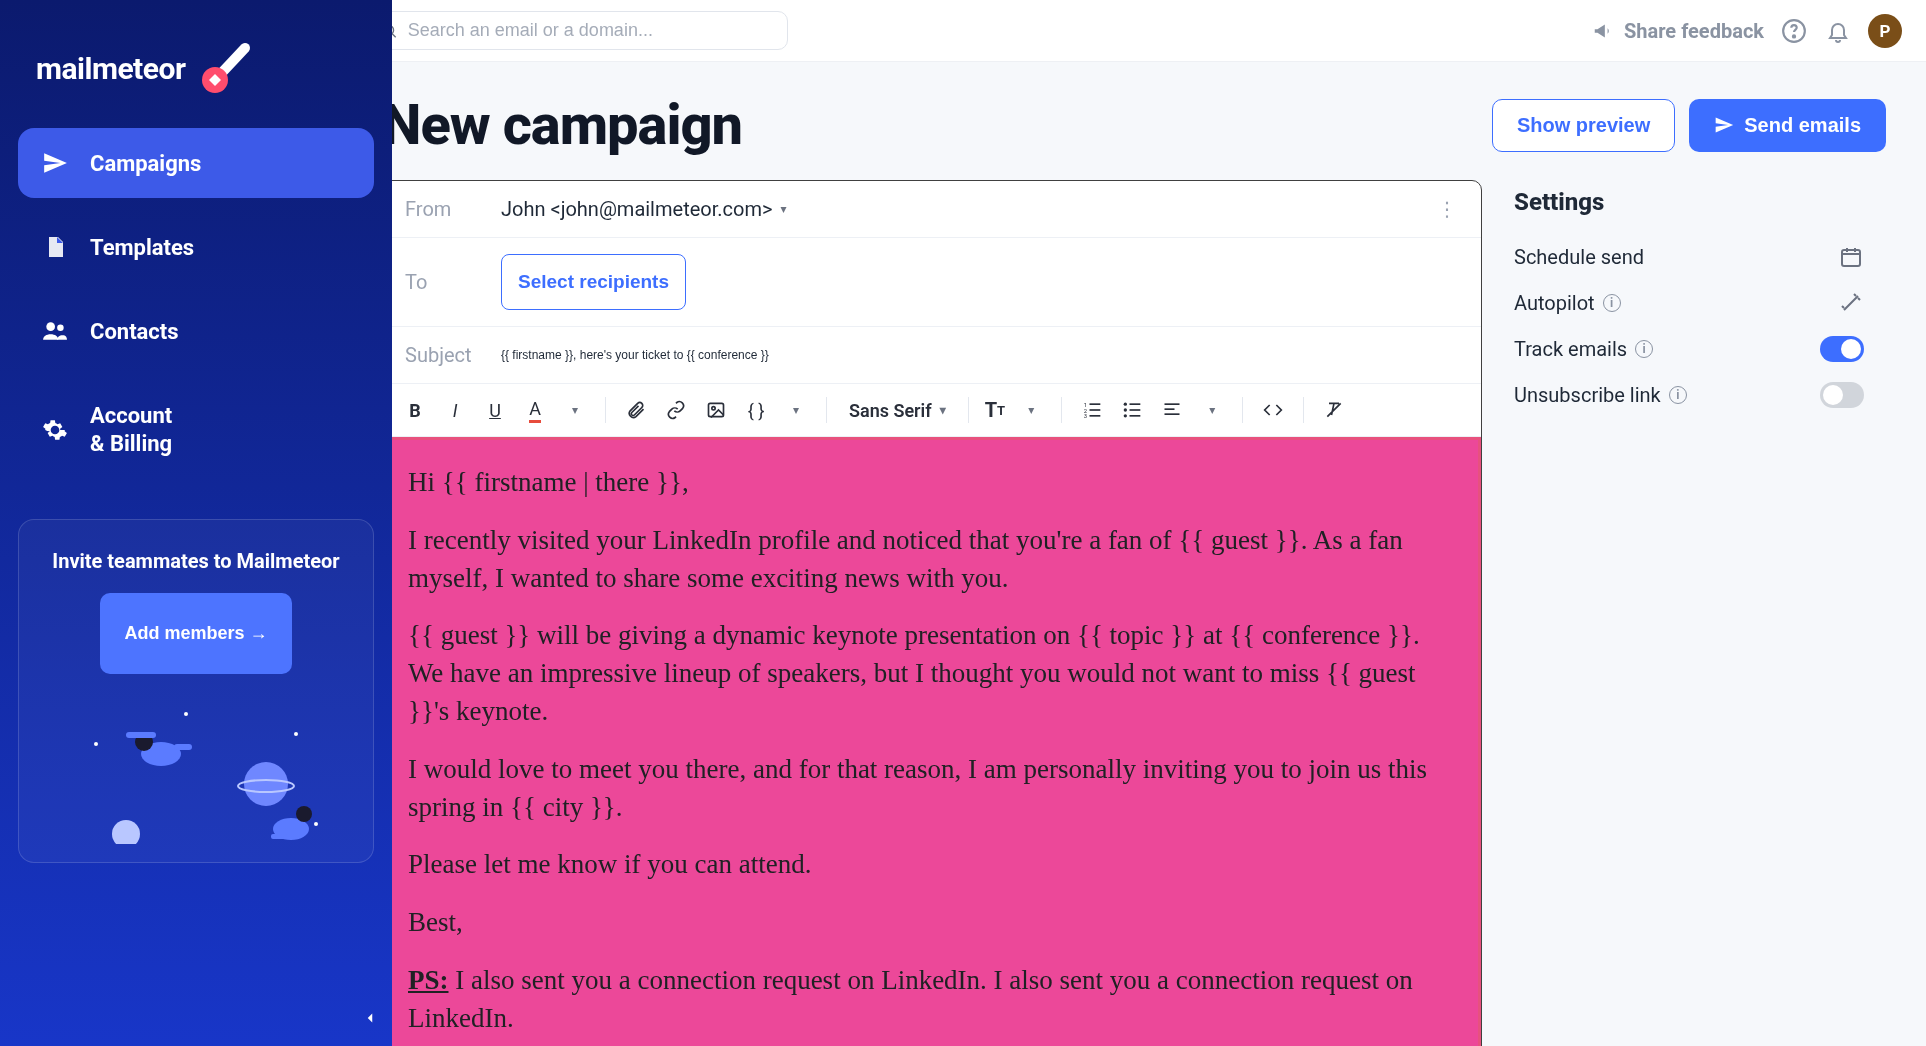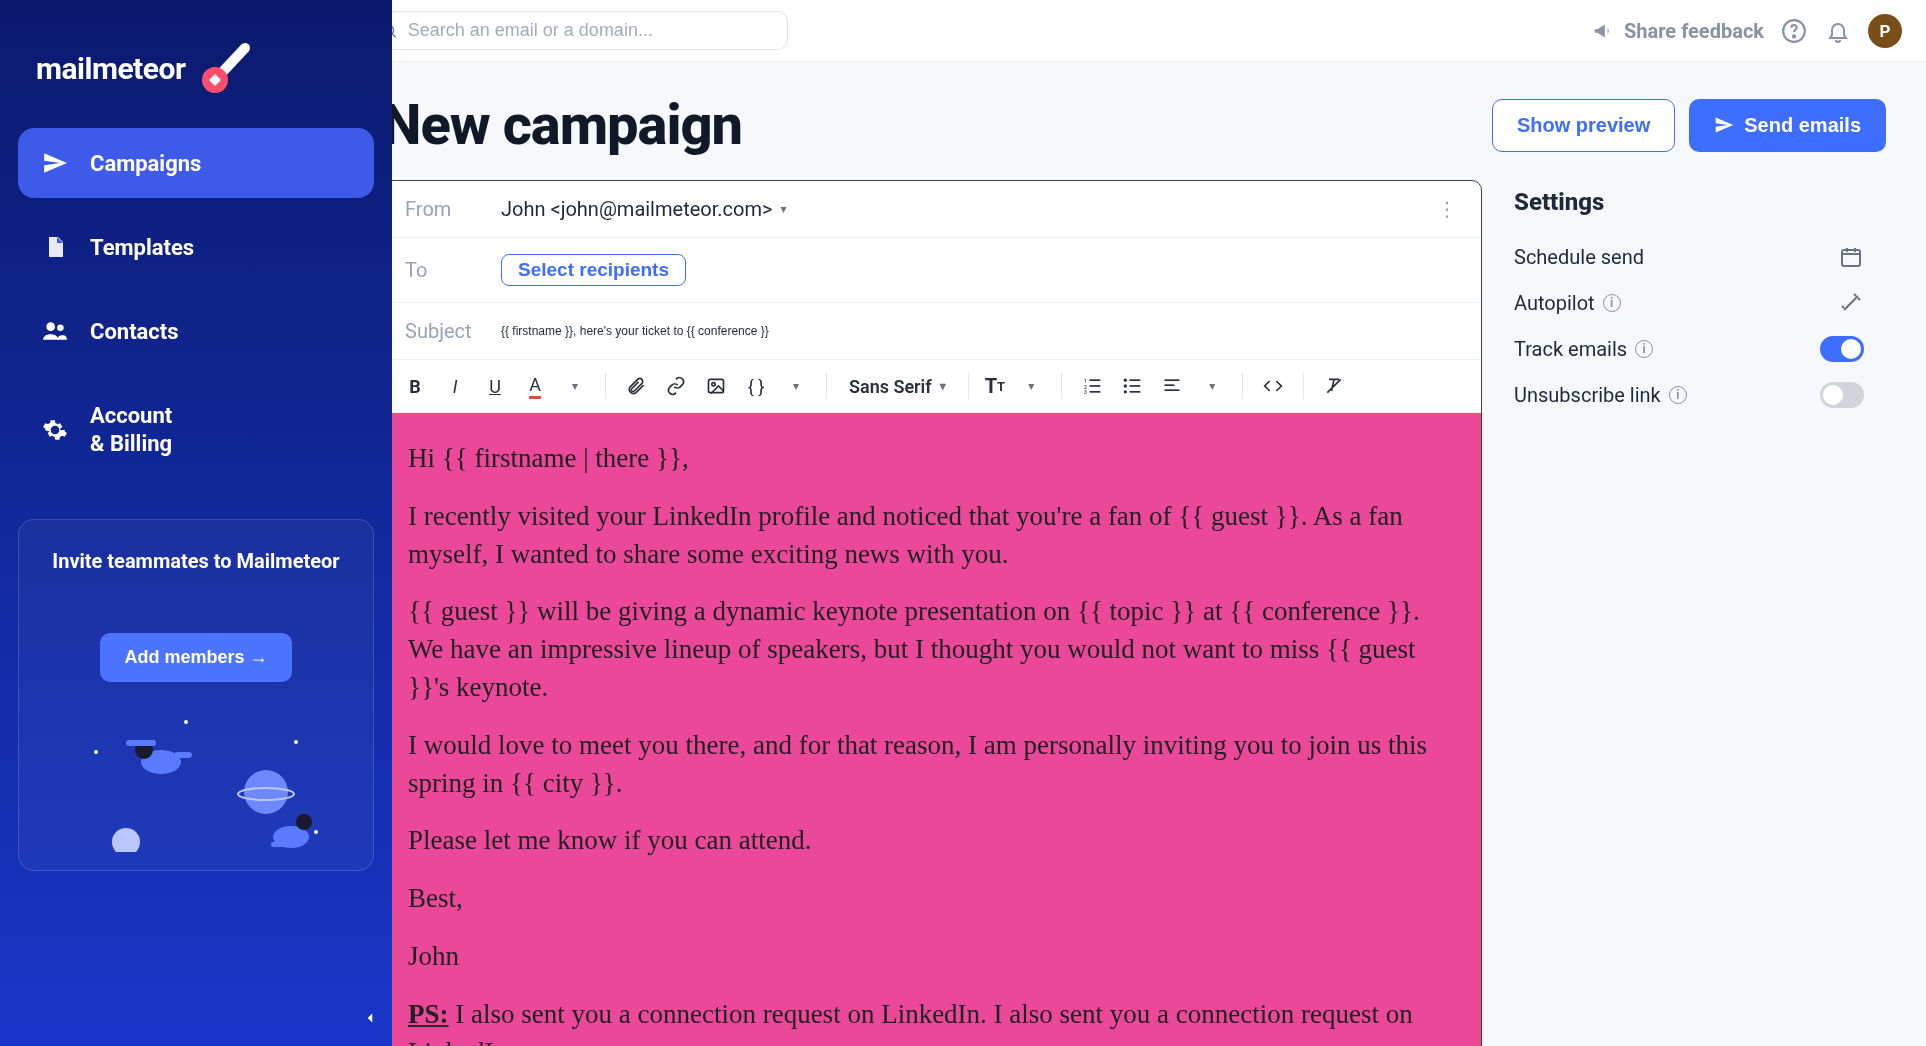--- a/index.html
+++ b/index.html
@@ -11,21 +11,21 @@
 .logo-text { font-size: 30px; font-weight: 700; color: #fff; letter-spacing: -0.5px; }
 .logo-comet { width: 60px; height: 60px; }
 
 .nav { display: flex; flex-direction: column; gap: 14px; }
 .nav-item { display: flex; align-items: center; gap: 22px; padding: 22px 24px; border-radius: 16px; cursor: pointer; font-size: 22px; font-weight: 700; color: #fff; }
 .nav-item.active { background: #3d5ae8; }
 .nav-item .icon { width: 26px; height: 26px; display: flex; align-items: center; justify-content: center; }
 
 .invite-box { margin-top: 40px; background: rgba(255,255,255,0.04); border: 1px solid rgba(255,255,255,0.15); border-radius: 16px; padding: 28px 18px 18px; text-align: center; position: relative; overflow: hidden; }
 .invite-title { font-size: 20px; font-weight: 700; line-height: 1.35; margin-bottom: 18px; }
-.invite-btn { background: #4d74ff; color: #fff; border: none; border-radius: 10px; padding: 14px 24px; font-size: 18px; font-weight: 700; cursor: pointer; display: inline-flex; align-items: center; gap: 8px; margin-top: 40px; }
+.invite-btn { background: #4d74ff; color: #fff; border: none; border-radius: 10px; padding: 30px 24px; font-size: 18px; font-weight: 700; cursor: pointer; display: inline-flex; align-items: center; gap: 8px; }
 .invite-art { height: 160px; position: relative; margin-top: 10px; }
 
 .collapse-btn { position: absolute; right: 8px; bottom: 14px; width: 28px; height: 28px; display: flex; align-items: center; justify-content: center; cursor: pointer; color: #fff; }
 
 
 .main { margin-left: 342px; height: 100%; display: flex; flex-direction: column; }
 .topbar { height: 62px; background: #fff; display: flex; align-items: center; padding: 0 24px; gap: 16px; border-bottom: 1px solid #eef0f4; }
 .search { display: flex; align-items: center; gap: 10px; border: 1px solid #e1e5ec; border-radius: 10px; padding: 8px 14px; width: 422px; color: #6b7280; }
 .search input { border: none; outline: none; background: transparent; font-size: 18px; width: 100%; color: #374151; }
 .search input::placeholder { color: #a5acb8; }
@@ -45,21 +45,21 @@
 
 
 .columns { display: flex; gap: 32px; padding: 0 40px 30px; align-items: flex-start; }
 .editor-card { flex: 1; background: #fff; border: 1px solid #404040; border-radius: 10px; overflow: hidden; max-width: 1100px;}
 .settings-panel { width: 350px; padding-top: 8px; }
 
 
 .row { display: flex; align-items: center; padding: 16px 22px; border-bottom: 1px solid #edf0f5; font-size: 20px; color: #6b7280; }
 .row-label { width: 96px; color: #9aa2b1; }
 .row-value { color: #1f2937; display: flex; align-items: center; gap: 8px; }
-.select-recipients { border: 1.5px solid #3d6eff; color: #3d6eff; border-radius: 8px; padding: 4px 16px; font-weight: 700; font-size: 19px; background: #fff; cursor: pointer; }
+.select-recipients { border: 1.5px solid #3d6eff; color: #3d6eff; border-radius: 8px; padding: 16px 16px; font-weight: 700; font-size: 19px; background: #fff; cursor: pointer; }
 .subject-input { flex:1; border:none; outline:none; font-size:12px; color:#1f2937; }
 .row-menu { margin-left: auto; color:#9aa2b1; cursor:pointer; width:24px; text-align:center;}
 
 
 .toolbar { display:flex; align-items:center; gap:4px; padding: 8px 14px; border-bottom: 1px solid #edf0f5; flex-wrap: wrap;}
 .tb-btn { width: 36px; height: 36px; display:flex; align-items:center; justify-content:center; color:#2a2f3a; cursor:pointer; border-radius:6px; font-size:18px;}
 .tb-btn svg { width:20px; height:20px;}
 .tb-sep { width:1px; height:26px; background:#e3e7ee; margin: 0 8px;}
 .tb-font { display:flex; align-items:center; gap:8px; padding:0 10px; color:#2a2f3a; font-size:18px; font-weight:600; cursor:pointer;}
 .caret { font-size: 12px; color:#6b7280;}
@@ -345,21 +345,20 @@
           </div>
         </div>
 
         <div class="editor-body" contenteditable="true" style="">
           <p>Hi {{ firstname | there }},</p>
           <p>I recently visited your LinkedIn profile and noticed that you're a fan of {{ guest }}. As a fan myself, I wanted to share some exciting news with you.</p>
           <p>{{ guest }} will be giving a dynamic keynote presentation on {{ topic }} at {{ conference }}. We have an impressive lineup of speakers, but I thought you would not want to miss {{ guest }}'s keynote.</p>
           <p>I would love to meet you there, and for that reason, I am personally inviting you to join us this spring in {{ city }}.</p>
           <p>Please let me know if you can attend.</p>
           <p>Best,</p>
-          <p>John</p>
           <p><span class="ps">PS:</span><span> I also sent you a connection request on LinkedIn. I also sent you a connection request on LinkedIn.</span></p>
         </div>
       </div>
 
       <div class="followup">
         <div class="fu-line"></div>
 
       </div>
       </div>
 

